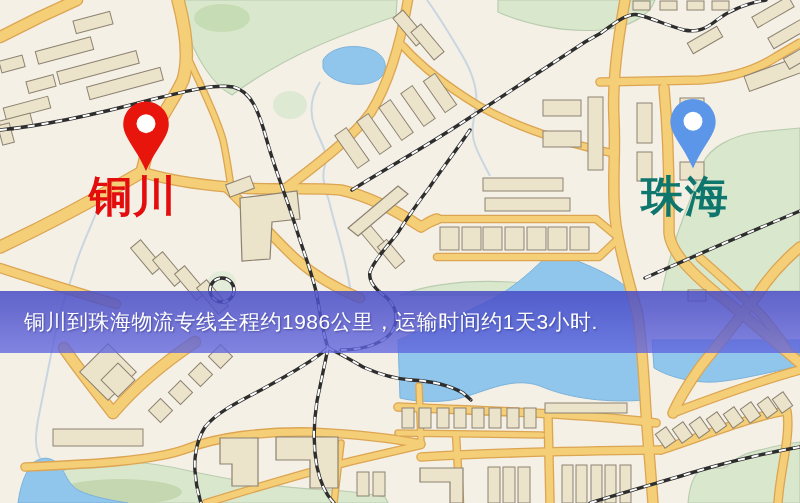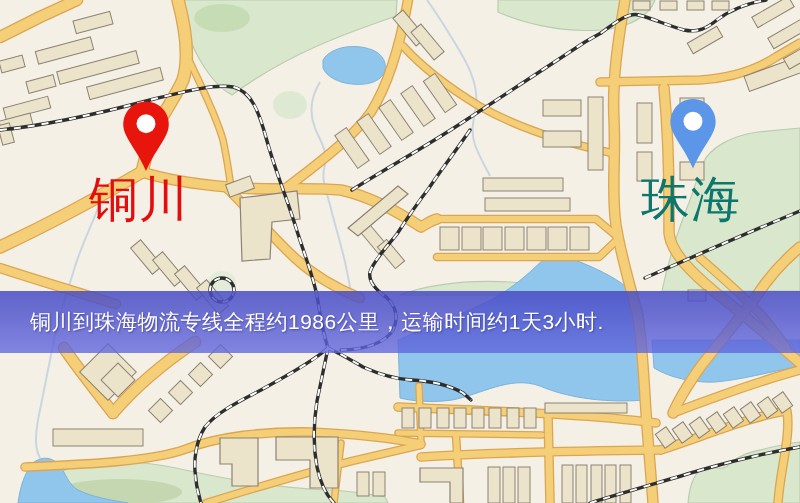--- a/index.html
+++ b/index.html
@@ -1,27 +1,27 @@
 <!DOCTYPE html>
 <html><head>
 <meta charset="utf-8">
 <style>
   html,body{margin:0;padding:0;background:#e9e6dc;}
   .stage{position:relative;width:800px;height:503px;overflow:hidden;
          font-family:"Liberation Sans","DejaVu Sans",sans-serif;}
   svg#map{position:absolute;left:0;top:0;filter:saturate(.95);}
   .pin{position:absolute;pointer-events:auto;}
   .city-label{position:absolute;font-family:"Liberation Serif","DejaVu Serif",serif;
-      font-weight:normal;font-size:49px;line-height:1;letter-spacing:1px;white-space:nowrap;}
+      font-weight:bold;font-size:43px;line-height:1;letter-spacing:1px;white-space:nowrap;}
   .label-origin{left:89px;top:175px;color:#e30d0d;}
   .label-dest{left:641px;top:175px;color:#0f766e;}
   .banner{position:absolute;left:0;top:291px;width:800px;height:62px;
       background:linear-gradient(rgba(72,76,196,.86),rgba(97,102,222,.78));
       display:flex;align-items:center;}
-  .banner span{color:#ffffff;font-size:21px;padding-left:30px;letter-spacing:.5px;
+  .banner span{color:#ffffff;font-size:21px;padding-left:24px;letter-spacing:.5px;
       text-shadow:1px 1px 2px rgba(40,40,120,.55);white-space:nowrap;}
 </style>
 </head>
 <body>
 
 <div class="stage">
 
   <svg id="map" width="800" height="503" viewBox="0 0 800 503">
     <rect x="0" y="0" width="800" height="503" fill="#f4f0e5"></rect>
     <g id="parks">

